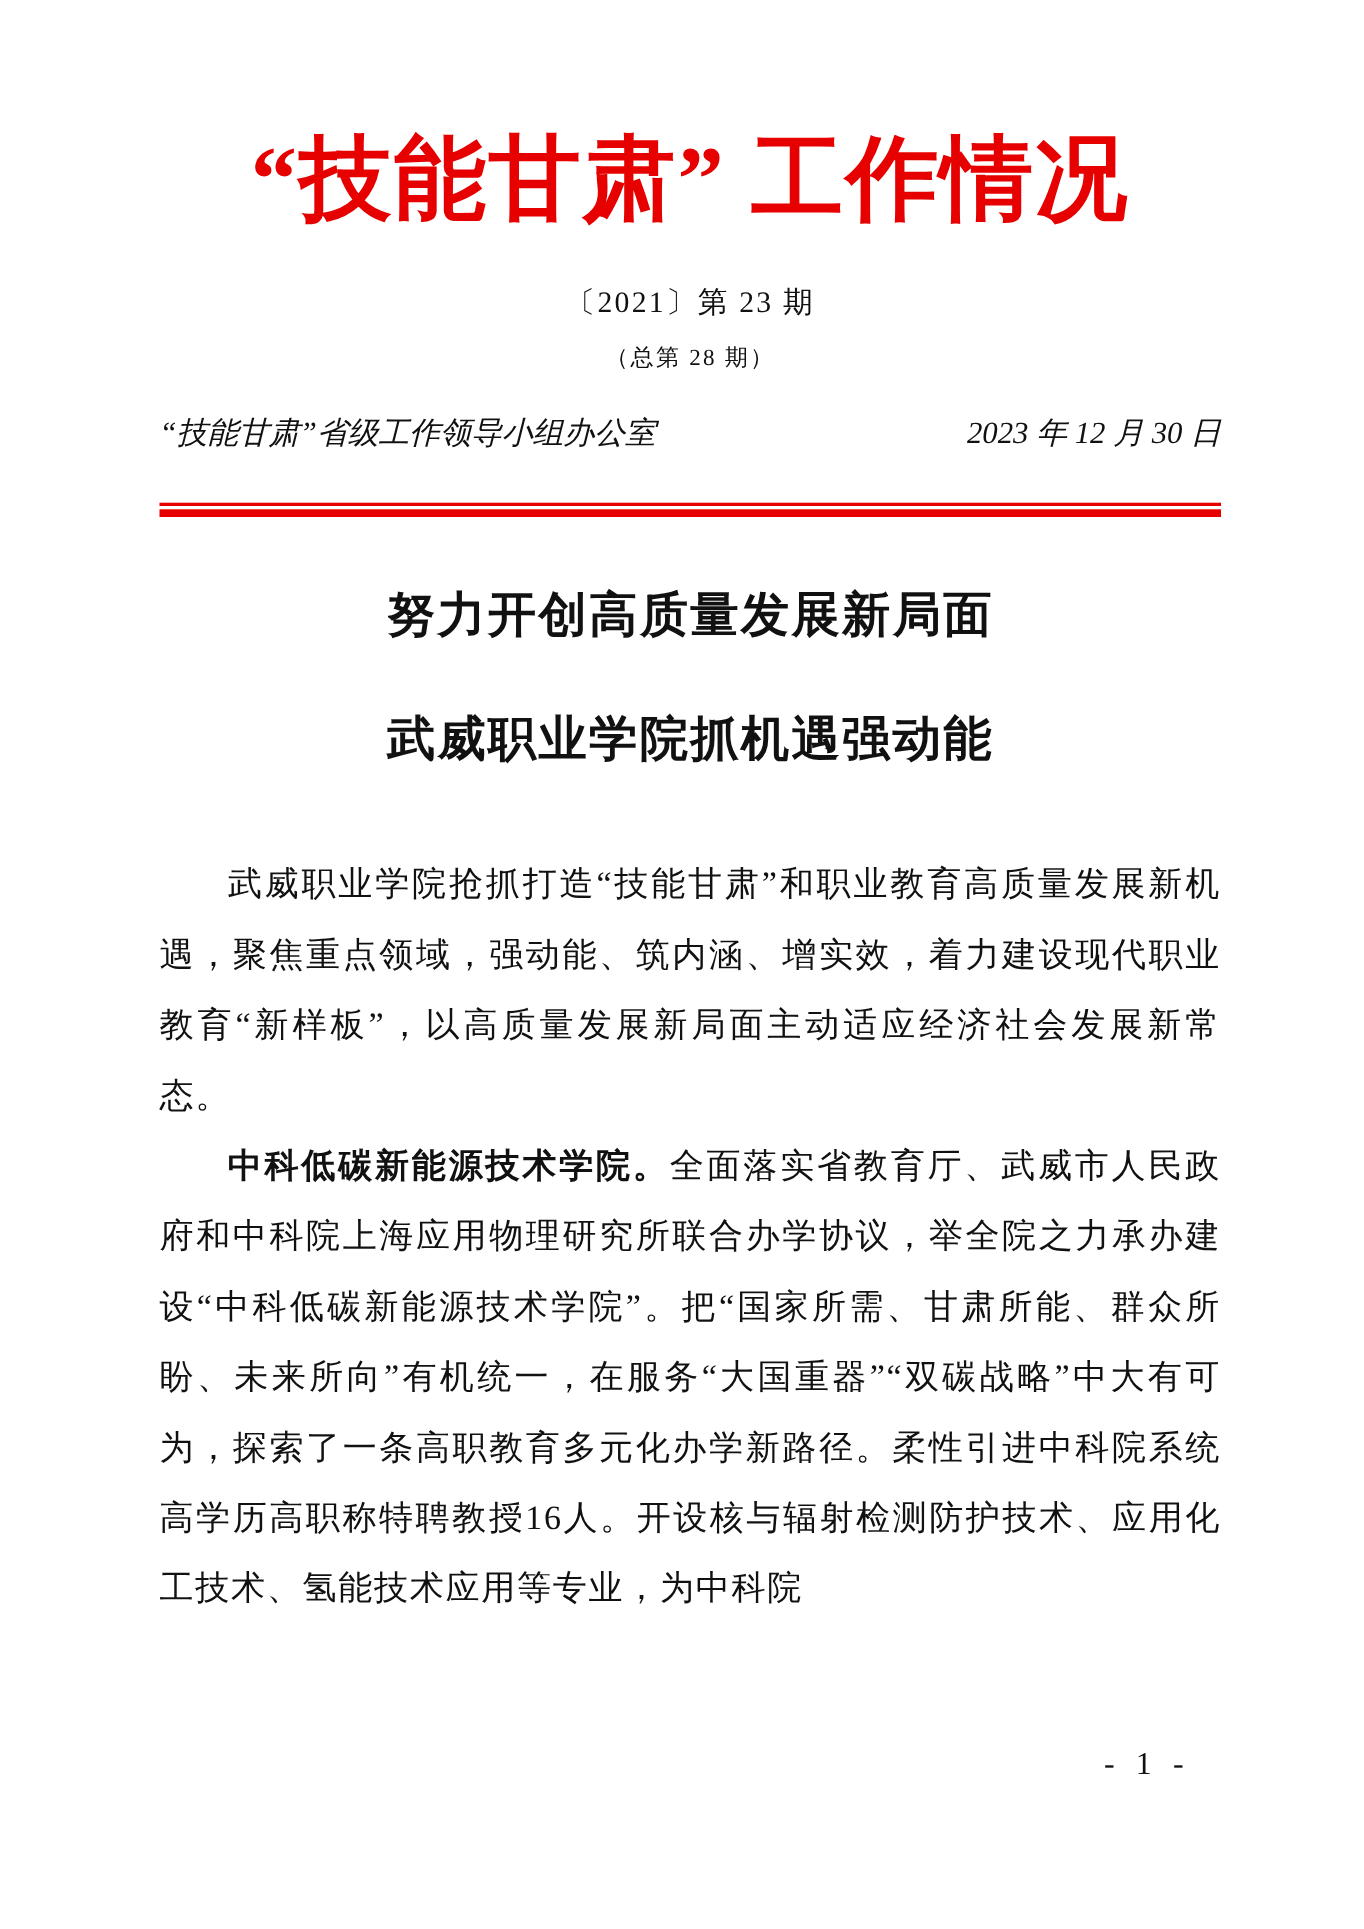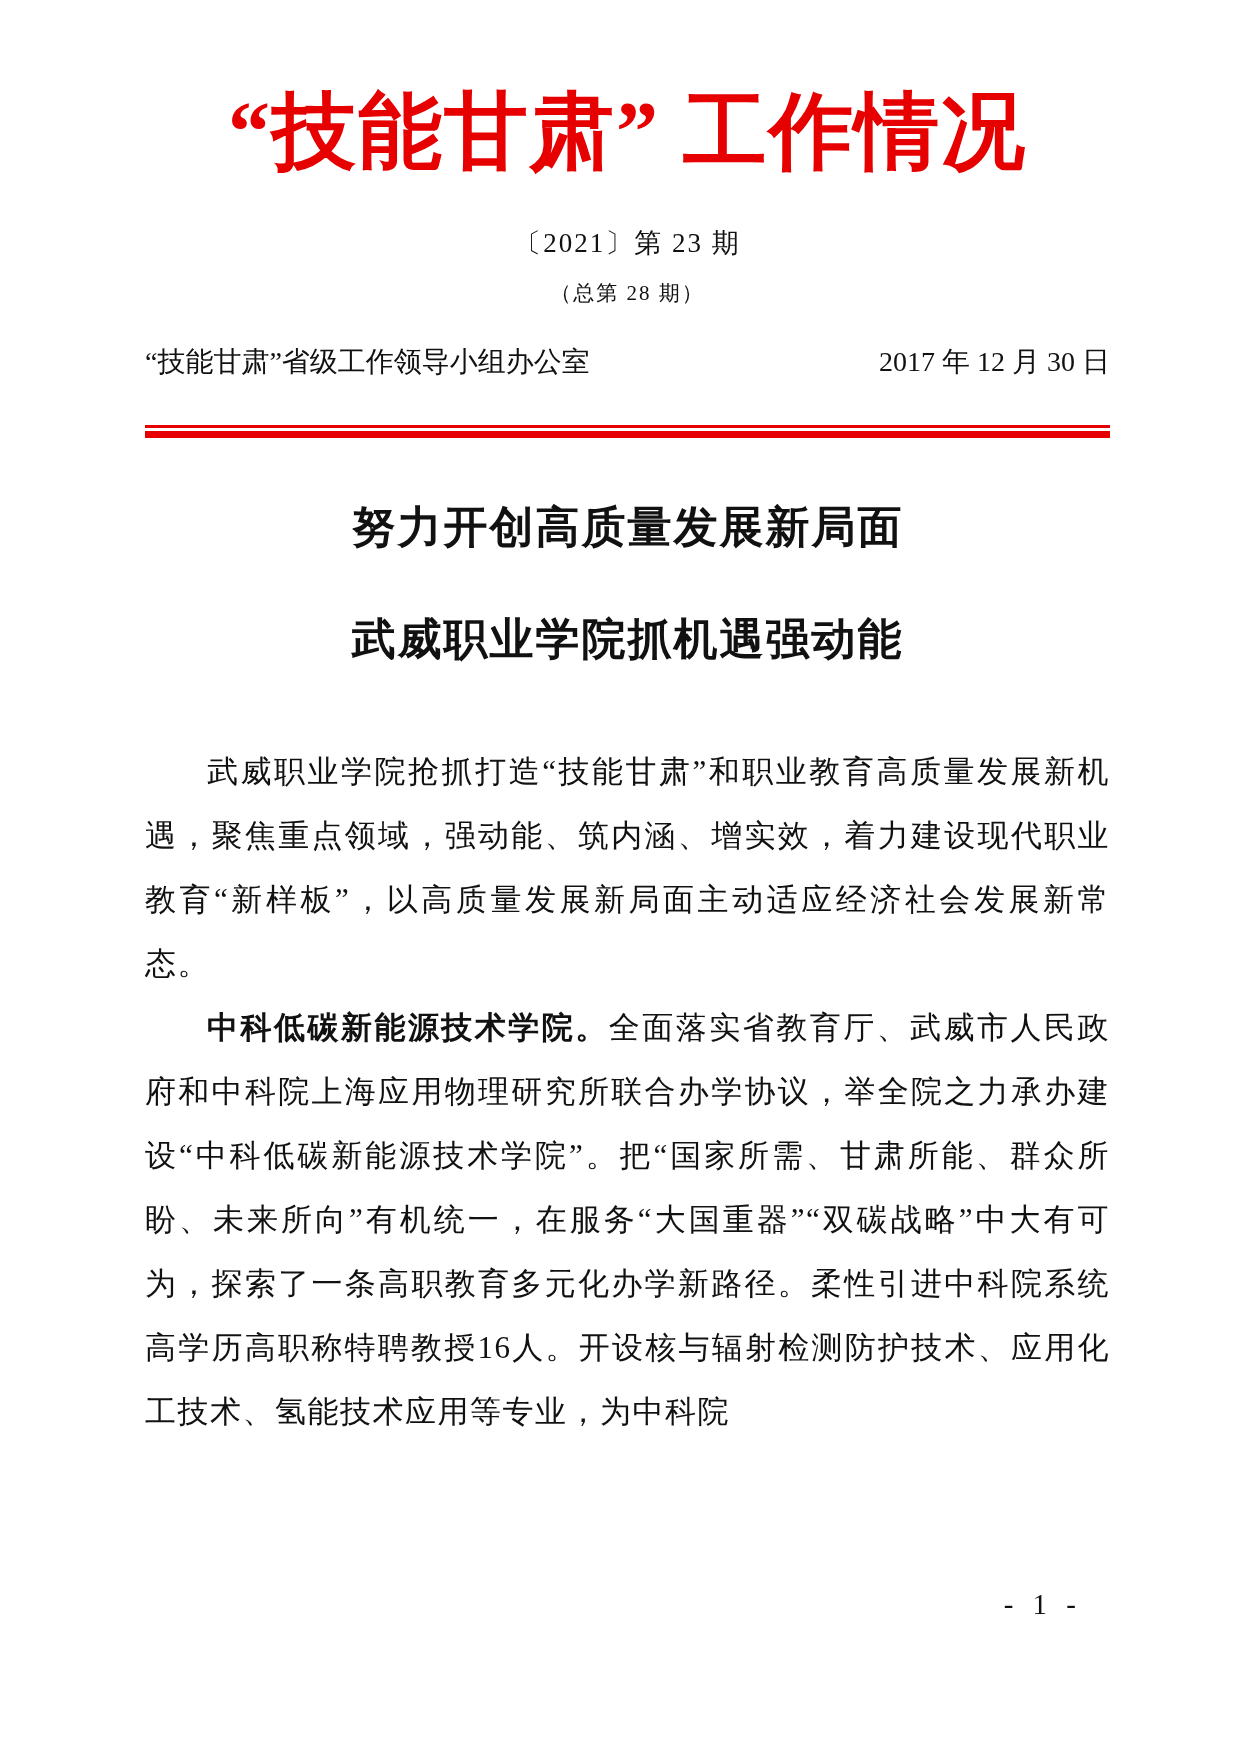--- a/index.html
+++ b/index.html
@@ -12,21 +12,21 @@
     margin: 0 auto;
     background: #ffffff;
     font-family: "Liberation Serif", "DejaVu Serif", serif;
     color: #111;
     overflow: hidden;
   }
   .content {
     padding: 0 130px 0 145px;
   }
   
-  .masthead { padding-top: 84px; }
+  .masthead { padding-top: 116px; }
   .masthead-title {
     text-align: center;
     color: var(--accent);
     font-size: 84px;
     font-weight: 900;
     letter-spacing: 2px;
     line-height: 1.15;
     white-space: nowrap;
   }
   .issue-no {
@@ -41,20 +41,21 @@
     margin-top: 18px;
     font-size: 21px;
     letter-spacing: 2px;
   }
   .issuer-row {
     display: flex;
     justify-content: space-between;
     align-items: baseline;
     margin-top: 36px;
     font-size: 28px;
+    font-style: italic;
   }
   .red-rule { margin-top: 44px; }
   .red-rule .thin  { height: 3px; background: var(--accent); }
   .red-rule .thick { height: 7px; background: var(--accent); margin-top: 3px; }
   
   .article-title {
     margin-top: 34px;
     text-align: center;
     font-size: 44px;
     font-weight: bold;
@@ -87,21 +88,21 @@
 
     <header class="masthead">
       <h1 class="masthead-title">“技能甘肃” 工作情况</h1>
 
       <div class="issue-no">〔2021〕第 23 期</div>
 
       <div class="issue-total">（总第 28 期）</div>
 
       <div class="issuer-row">
         <span class="issuer">“技能甘肃”省级工作领导小组办公室</span>
-        <span class="date">2017 年 12 月 30 日</span>
+        <span class="date">2023 年 12 月 30 日</span>
       </div>
 
       <div class="red-rule">
         <div class="thin"></div>
         <div class="thick"></div>
       </div>
     </header>
 
     <main class="article">
       <h2 class="article-title">

